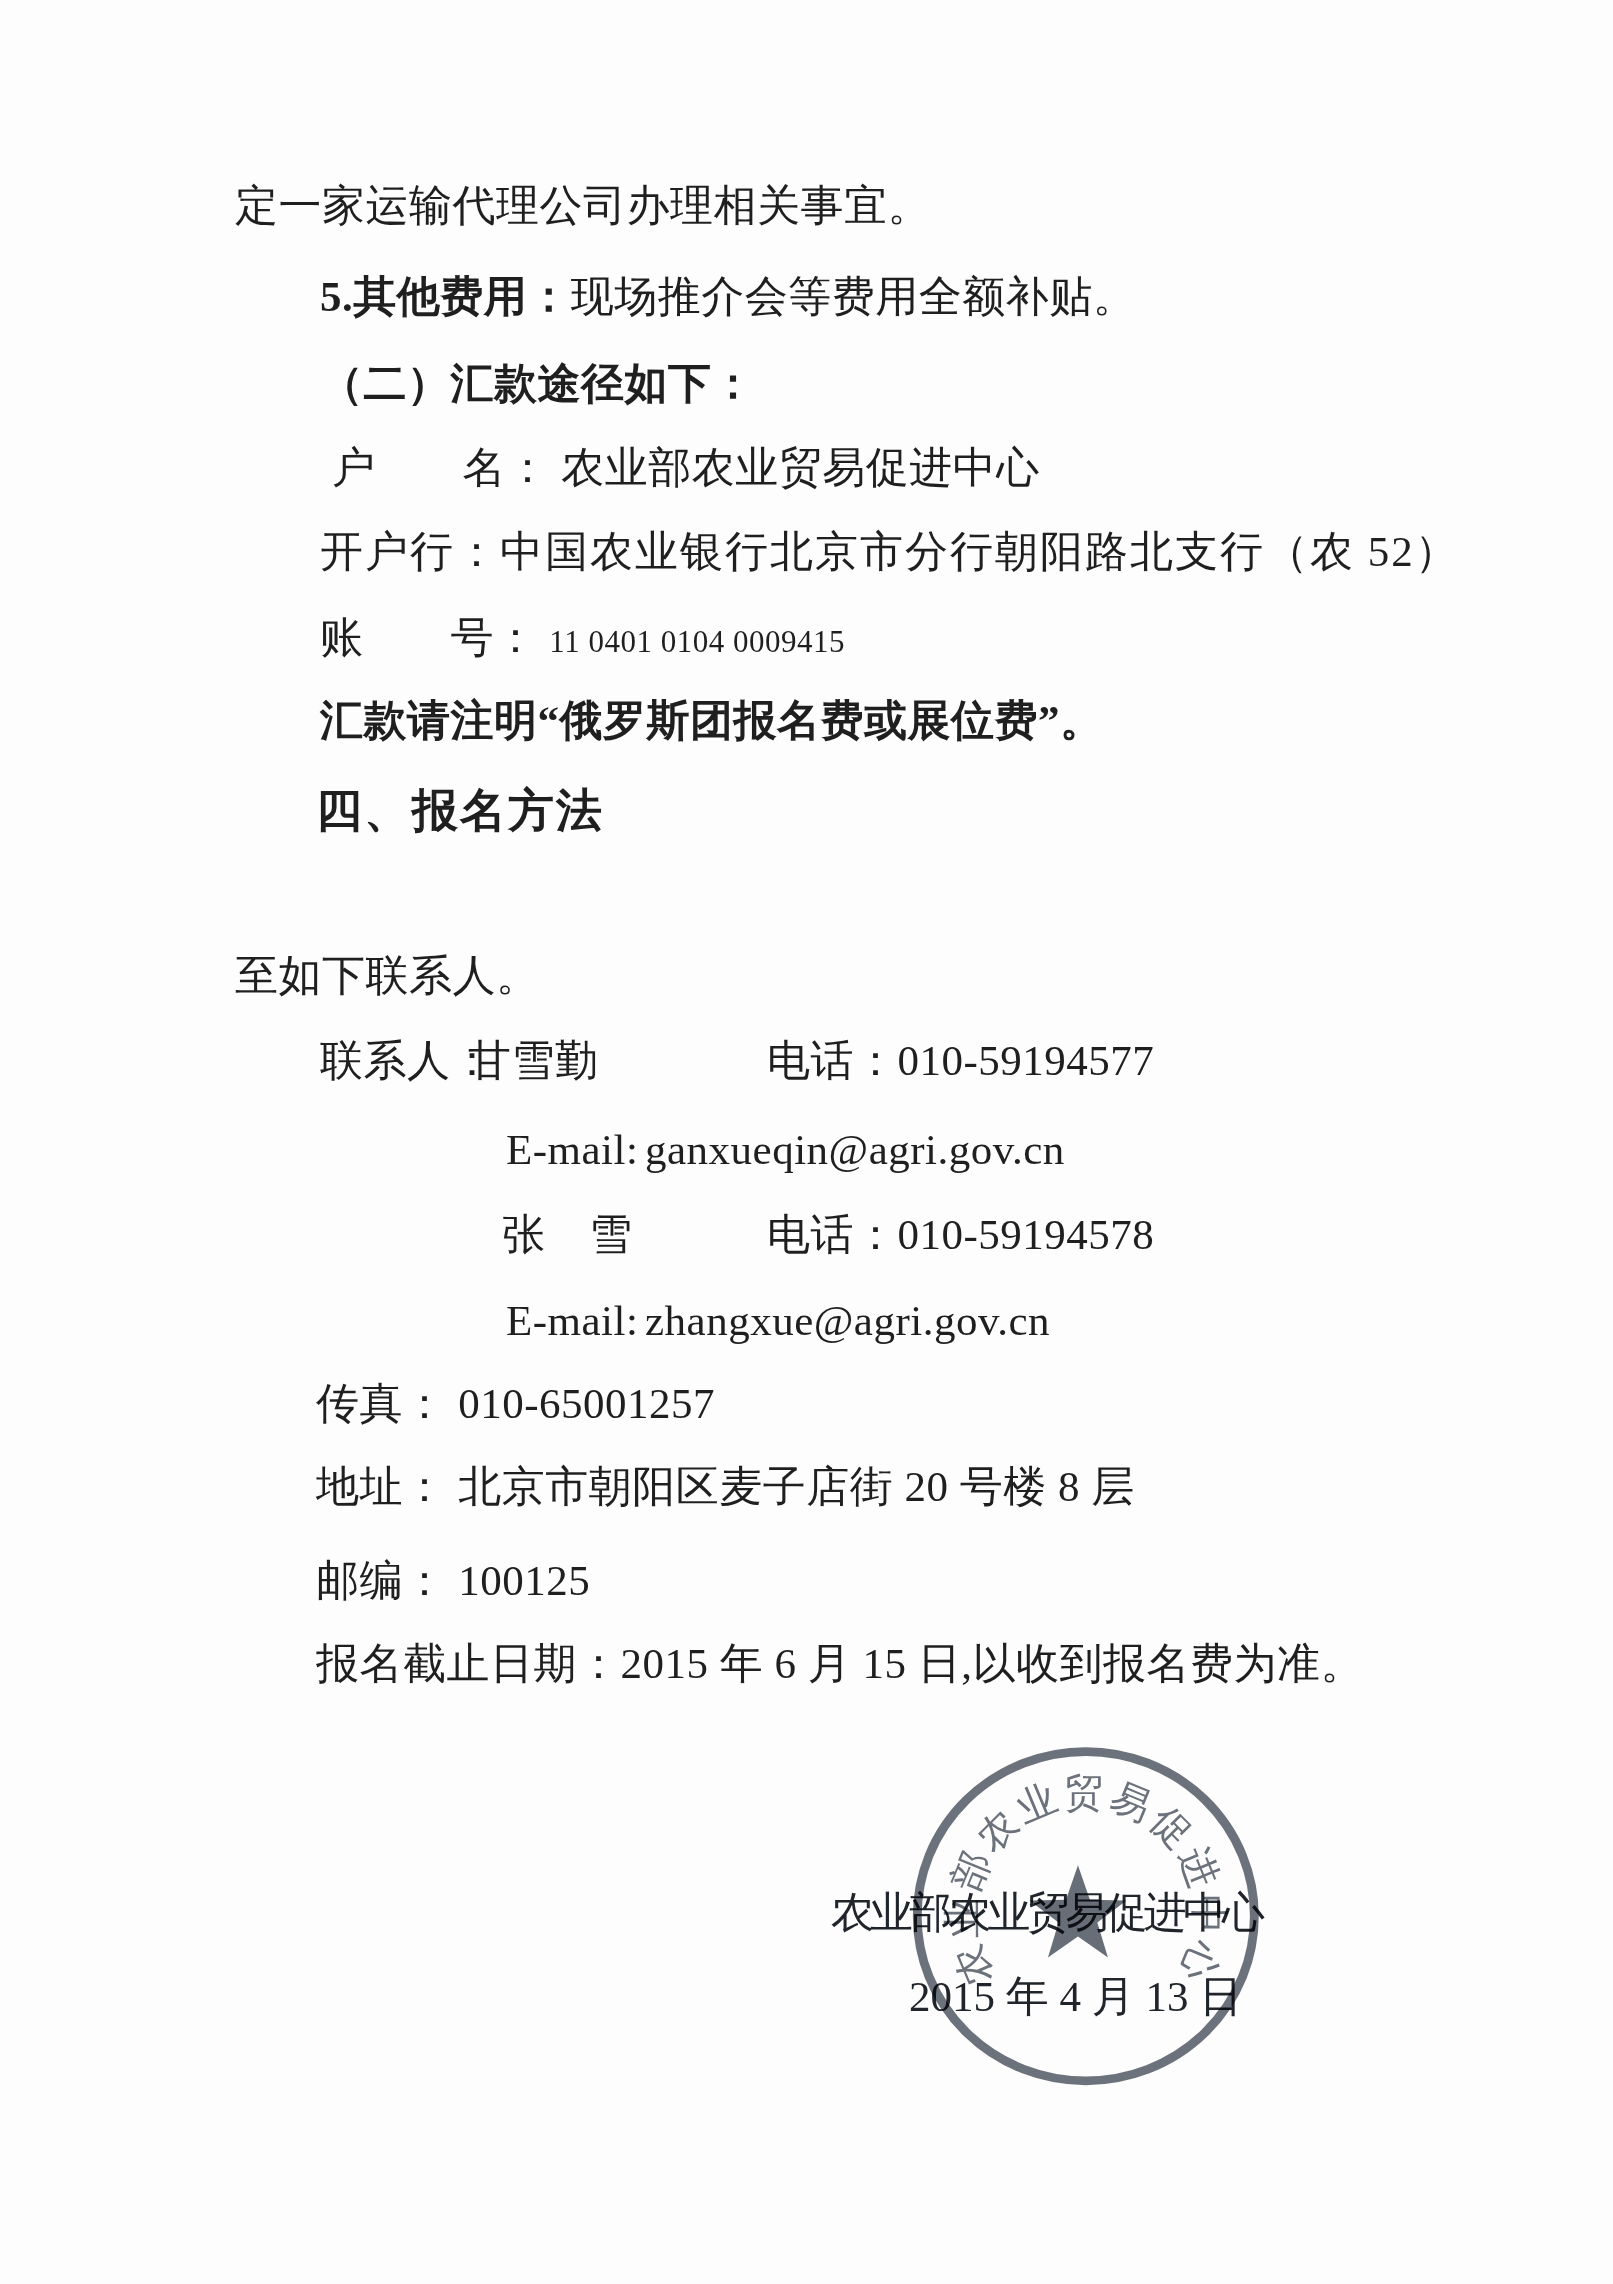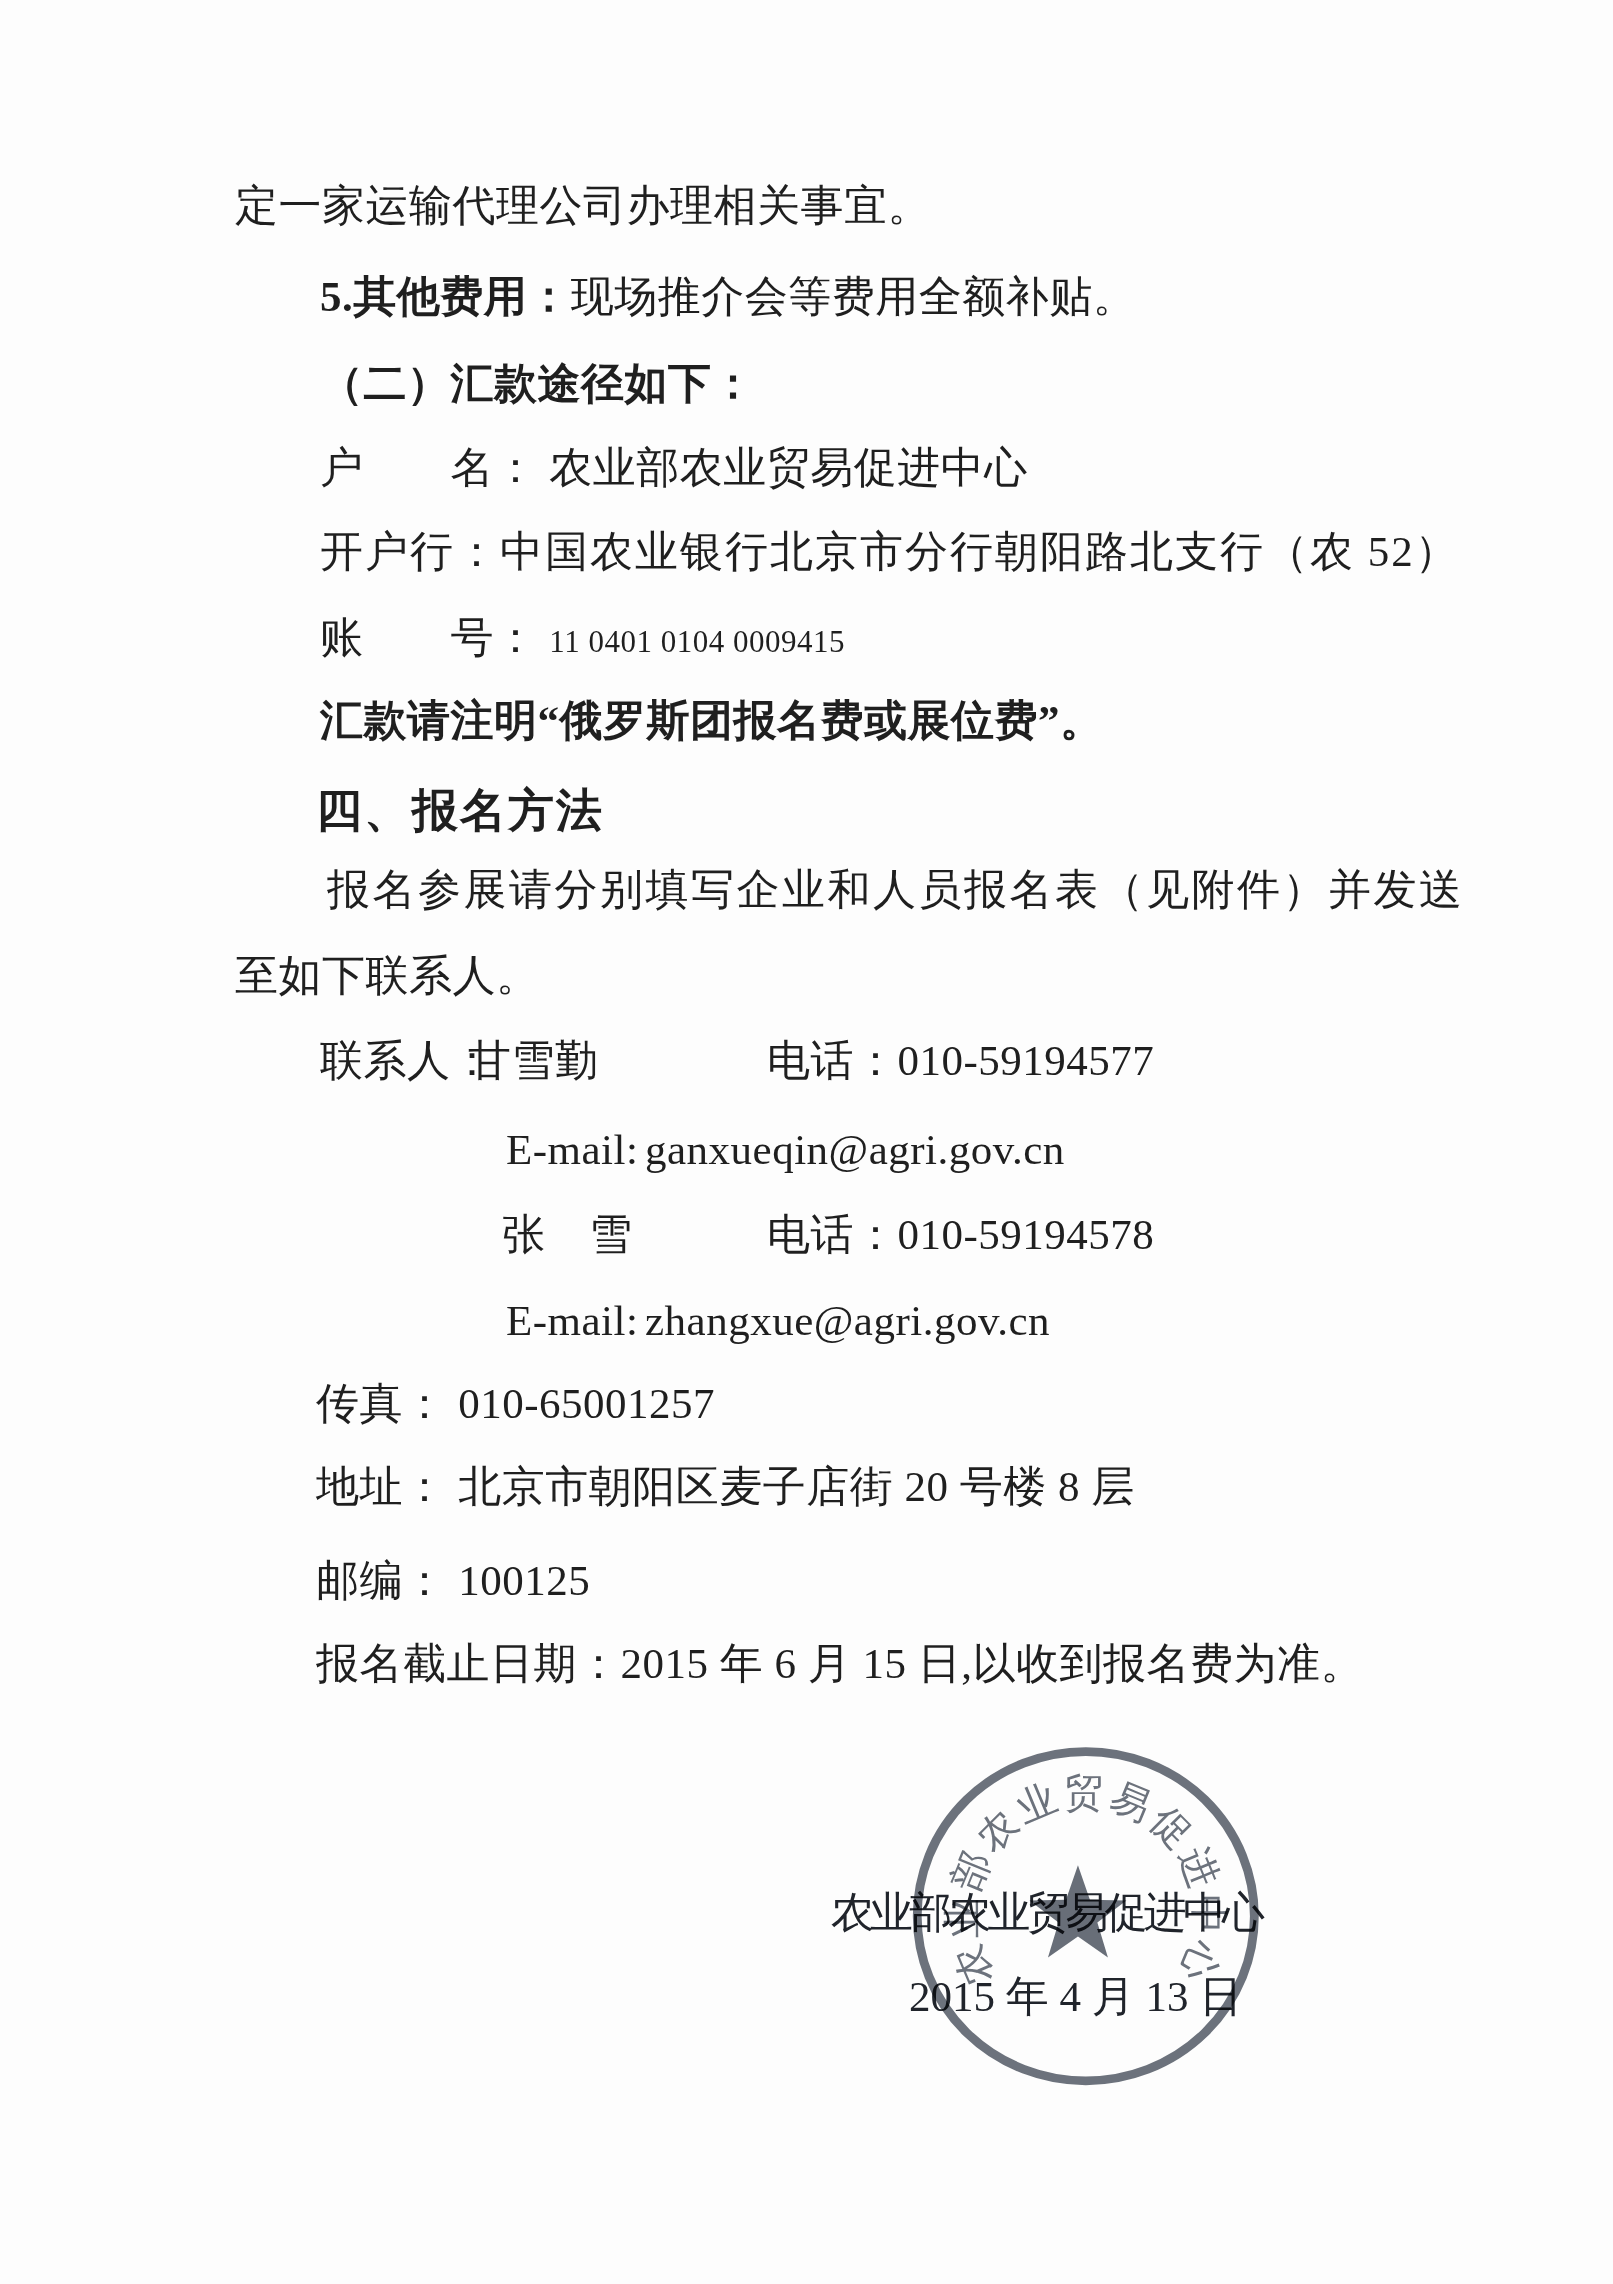--- a/index.html
+++ b/index.html
@@ -60,43 +60,40 @@
   </div>
 
   <div class="line" style="left:320px;top:272px;">
     <span class="bold">5.其他费用：</span><span>现场推介会等费用全额补贴。</span>
   </div>
 
   <div class="line bold" style="left:320px;top:359px;">
     <span>（二）汇款途径如下：</span>
   </div>
 
-  <div class="line" style="left:320px;top:443px;">
+  <div class="line" style="left:332px;top:443px;">
     <span>户　　名：</span><span class="gap-s">农业部农业贸易促进中心</span>
   </div>
 
   <div class="line justify-wide" style="left:320px;top:527px;">
     <span>开户行：</span><span>中国农业银行北京市分行朝阳路北支行（农 52）</span>
   </div>
 
   <div class="line" style="left:320px;top:613px;">
     <span>账　　号：</span><span class="gap-s" style="font-size:31px;">11 0401 0104 0009415</span>
   </div>
 
   <div class="line heading" style="left:316px;top:784px;">
     <span>四、报名方法</span>
   </div>
 
   <div class="line bold" style="left:320px;top:696px;">
     <span>汇款请注明“俄罗斯团报名费或展位费”。</span>
   </div>
 
-  <div class="line" style="left:327px;top:865px;letter-spacing:2.5px;">
-    <span>报名参展请分别填写企业和人员报名表（见附件）并发送</span>
-  </div>
 
   <div class="line" style="left:235px;top:951px;">
     <span>至如下联系人。</span>
   </div>
 
   <div class="line" style="left:0;top:1036px;width:1613px;">
     <span class="abs" style="left:320px;">联系人：</span>
     <span class="abs" style="left:468px;">甘雪勤</span>
     <span class="abs" style="left:767px;">电话：010-59194577</span>
   </div>

